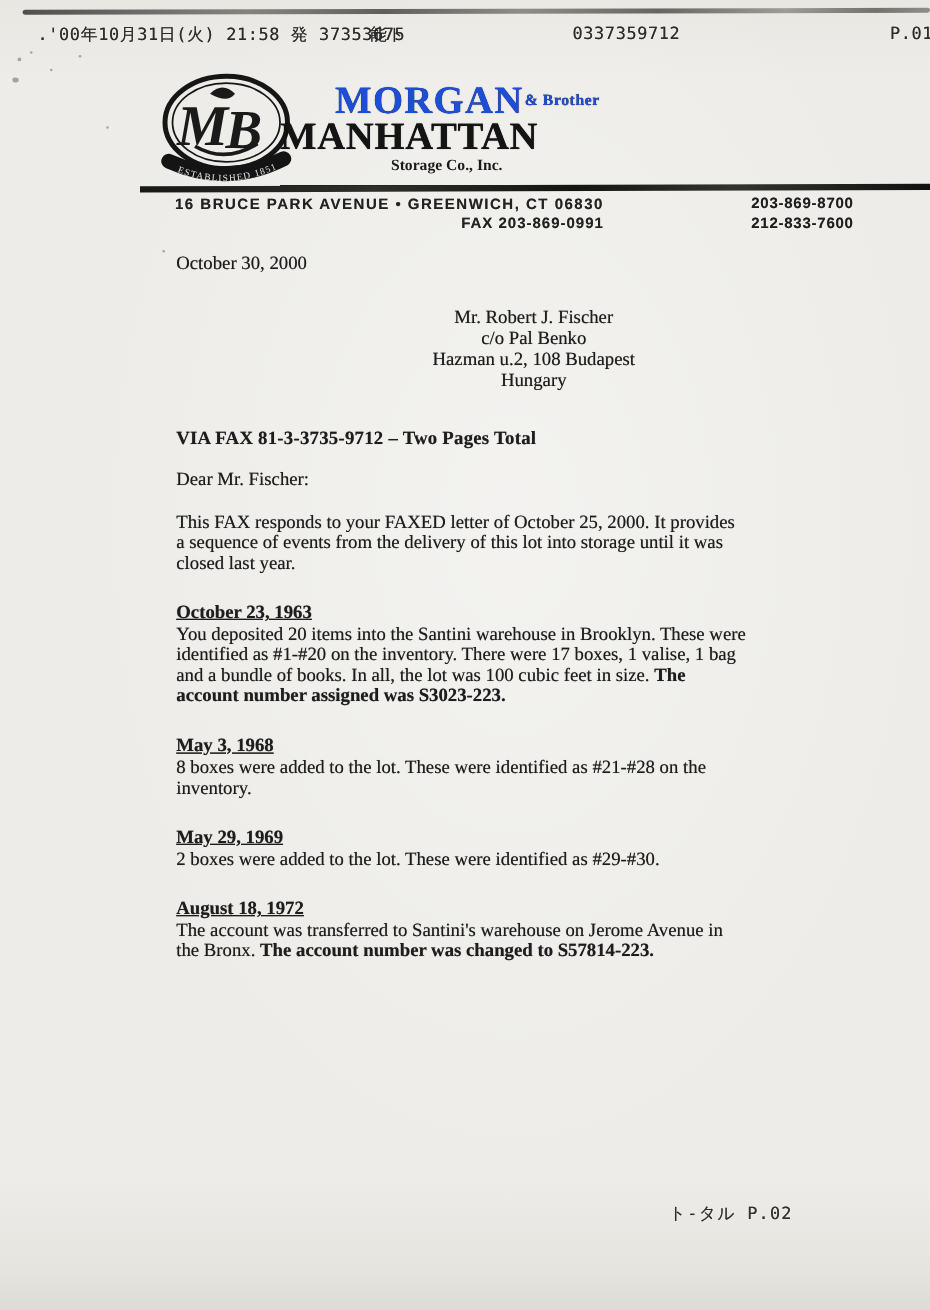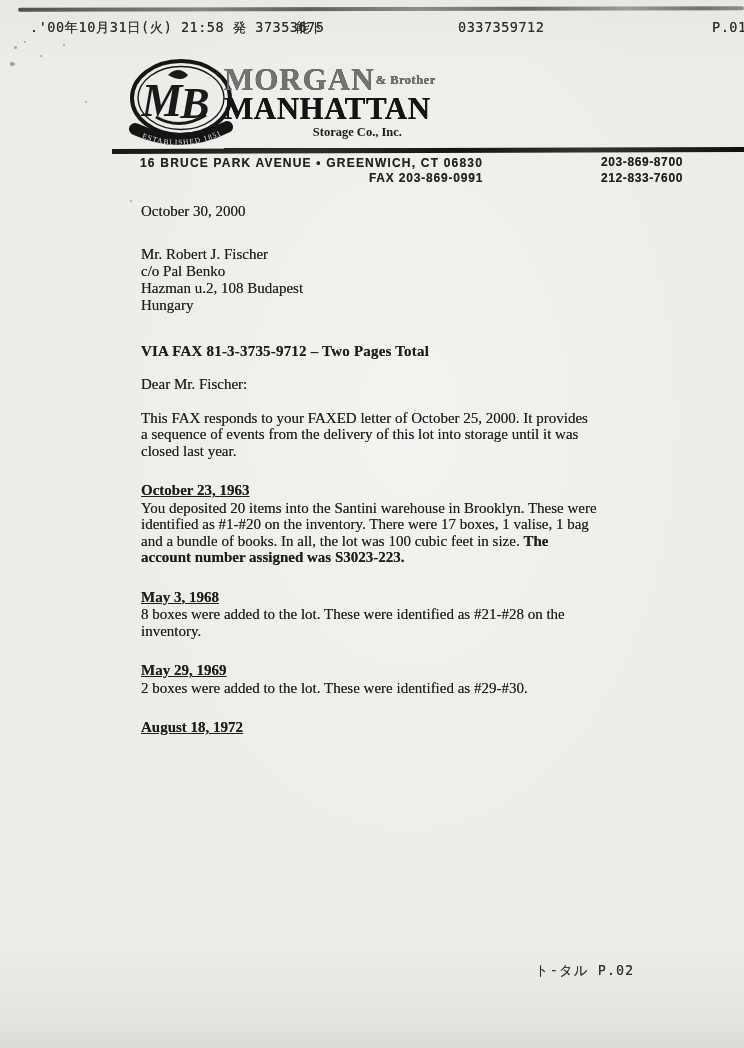--- a/index.html
+++ b/index.html
@@ -34,21 +34,21 @@
     transform:rotate(-0.12deg);
     opacity:.8;
   }
   .noise-dot{ position:absolute; background:#6a6a64; border-radius:50%; opacity:.55; }
 
   
   .letterhead{ position:absolute; left:0; top:0; width:744px; }
   .emblem{ position:absolute; left:128px; top:57px; }
   .brand{ position:absolute; left:224px; top:66px; width:300px; }
   .brand-line1{ font-family:"Liberation Serif", serif; font-weight:bold; font-size:31px;
-    letter-spacing:1px; color:#737373; line-height:28px; text-shadow:0 0 .6px #000; }
+    letter-spacing:1px; color:#1d4ed8; line-height:28px; text-shadow:0 0 .6px #000;text-align:center; }
   .brand-suffix{ font-size:12.5px; font-weight:bold; letter-spacing:.5px; vertical-align:6px; margin-left:1px; }
   .brand-line2{ font-family:"Liberation Serif", serif; font-weight:bold; font-size:31px;
     letter-spacing:.5px; color:#141414; line-height:30px; text-shadow:0 0 .6px #000; }
   .brand-line3{ font-family:"Liberation Serif", serif; font-weight:bold; font-size:12.5px;
     color:#1a1a1a; text-align:right; width:178px; margin-top:1px;
     border-bottom:2px solid #1c1c1c; padding-bottom:8px; }
   .head-rule{ position:absolute; left:112px; top:148px; width:632px; height:5px;
     background:linear-gradient(90deg,#181818 0%,#2e2e2a 30%,#15150f 55%,#34342e 75%,#101010 100%);
     transform:rotate(-0.18deg); }
   .addr-block{ position:absolute; left:140px; top:156px;
@@ -57,21 +57,21 @@
   .phones{ position:absolute; left:601px; top:154px;
     font-family:"Liberation Sans", sans-serif; font-weight:bold; font-size:12px;
     letter-spacing:.6px; color:#1e1e1e; line-height:16px; text-align:left;
     text-shadow:0 0 .4px rgba(0,0,0,.5); }
 
   
   .letter{ position:absolute; left:141px; top:203px; width:572px;
     font-size:15px; line-height:16.5px; color:#1d1d1d;
     text-shadow:0 0 .55px rgba(10,10,10,.6); }
   .letter .date{ margin-bottom:26px; }
-  .recipient div{ line-height:17px; }
+  .recipient div{ line-height:17px;text-align:center; }
   .via{ font-weight:bold; margin-top:29px; letter-spacing:.2px; }
   .salutation{ margin-top:17px; }
   .para{ margin-top:17px; white-space:pre-line; }
   .section{ margin-top:23px; }
   .section .hd{ font-weight:bold; text-decoration:underline; margin-bottom:1px; }
   .section .bd{ white-space:pre-line; }
   .section .bold-tail{ font-weight:bold; }
 
   .fax-footer{ position:absolute; left:535px; top:962px;
     font-family:"DejaVu Sans Mono", monospace; font-size:13.5px; color:#2e2e2e;
@@ -160,16 +160,18 @@
 inventory.</span><span class="bold-tail"></span></div>
   </div>
 
   <div class="section">
     <div class="hd">May 29, 1969</div>
     <div class="bd"><span>2 boxes were added to the lot.  These were identified as #29-#30.</span><span class="bold-tail"></span></div>
   </div>
 
   <div class="section">
     <div class="hd">August 18, 1972</div>
+    <div class="bd"><span>The account was transferred to Santini's warehouse on Jerome Avenue in
+the Bronx.  </span><span class="bold-tail">The account number was changed to S57814-223.</span></div>
   </div>
 </div>
 
 <div class="fax-footer">ト-タル P.02</div>
 
 </body></html>

